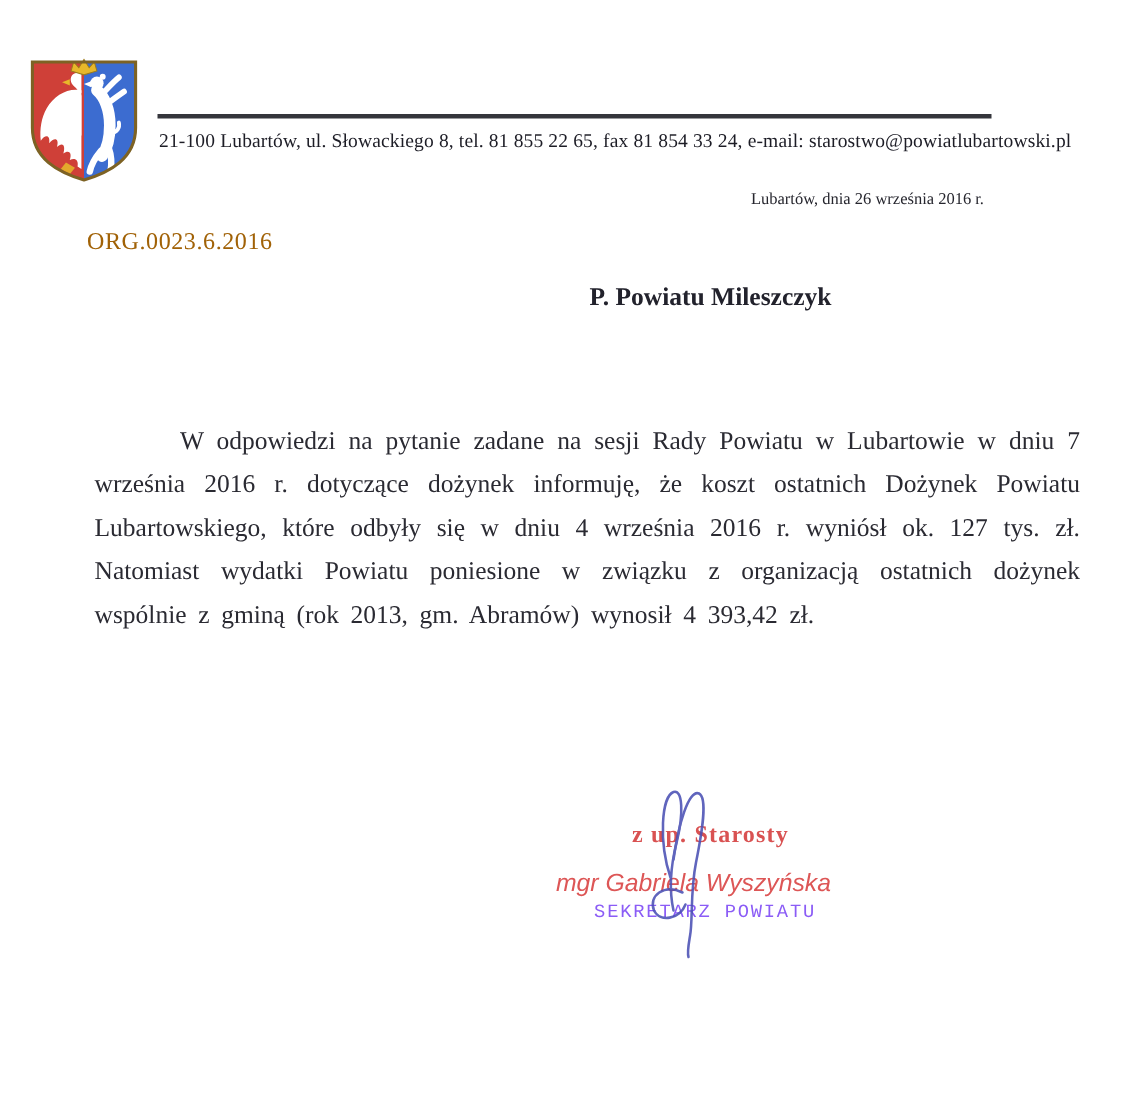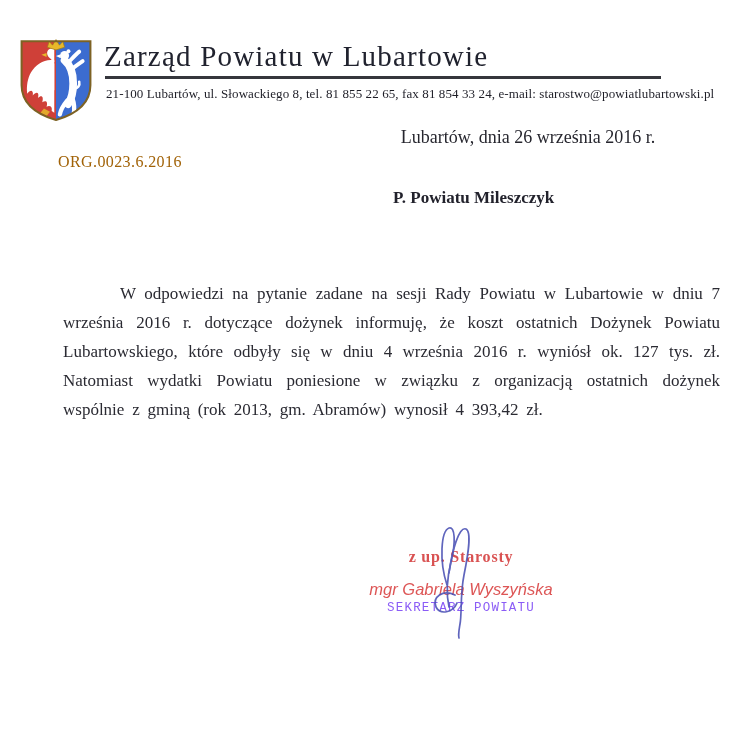--- a/index.html
+++ b/index.html
@@ -13,33 +13,33 @@
              font-family:"Liberation Serif",serif;font-weight:400;
              font-size:29px;letter-spacing:1.2px;color:#20222e;white-space:nowrap;}
   .header-rule{position:absolute;left:105px;top:76px;width:556px;height:3px;
                background:#35363c;}
   .contact-line{position:absolute;left:106px;top:86px;font-size:13px;
                 color:#1d1d26;white-space:nowrap;letter-spacing:0.1px;}
   .contact-line .email{color:#1d1d26;cursor:pointer;}
 
   
   .date-line{position:absolute;left:400px;top:127px;width:256px;
-             text-align:center;font-size:18px;color:#26262e;white-space:nowrap;}
+             text-align:right;font-size:11px;color:#26262e;white-space:nowrap;}
   .ref-number{position:absolute;left:58px;top:153px;font-size:16px;
               color:#a16207;letter-spacing:0.4px;}
   .addressee{position:absolute;left:393px;top:188px;font-size:17px;
              font-weight:bold;line-height:20px;color:#22222c;white-space:nowrap;}
 
   
   .letter-body{position:absolute;left:47px;top:263px;width:657px;margin:16px;
                font-size:17px;line-height:29px;text-align:justify;
                text-indent:57px;word-spacing:3.5px;color:#2a2a32;}
 
   
-  .stamp{position:absolute;color:#d95252;text-align:center;white-space:nowrap;}
+  .stamp{position:absolute;color:#d95252;text-align:right;white-space:nowrap;}
   .stamp-authority{left:396px;top:548px;width:130px;
                    font-family:"Liberation Serif",serif;font-weight:bold;
                    font-size:16px;letter-spacing:0.8px;}
   .stamp-name{left:368px;top:580px;width:186px;
               font-family:"Liberation Sans",sans-serif;font-style:italic;
               font-size:16.5px;color:#dd5656;}
   .stamp-position{left:378px;top:601px;width:166px;
                   font-family:Liberation Mono, monospace;font-size:12.5px;
                   letter-spacing:1.2px;color:#8b5cf6;}
   .handwriting{position:absolute;left:426px;top:521px;width:70px;height:119px;
@@ -75,21 +75,20 @@
         <path d="M71,60 C75.5,60 78,56 77,52" stroke-width="3"></path>
       </g>
       <circle cx="60" cy="21.5" r="5.2" fill="#ffffff"></circle>
       <circle cx="64.5" cy="16.5" r="2.3" fill="#ffffff"></circle>
       <path d="M55.5,20 l-5.5,2 l5.5,2.6 z" fill="#ffffff"></path>
 
       <path d="M10,5 L90,5 L90,56 C90,80 70,90.5 50,96.5 C30,90.5 10,80 10,56 Z" fill="none" stroke="#7d6224" stroke-width="2.4"></path>
     </svg>
   </div>
 
-  <h1 class="org-title">Zarząd Powiatu w Lubartowie</h1>
   <div class="header-rule"></div>
   <div class="contact-line">
     <span>21-100 Lubartów, ul. Słowackiego 8, tel. 81 855 22 65, fax 81 854 33 24, e-mail: </span><span class="email">starostwo@powiatlubartowski.pl</span>
   </div>
 
   <div class="date-line">Lubartów, dnia 26 września 2016 r.</div>
   <div class="ref-number">ORG.0023.6.2016</div>
 
   <div class="addressee">
     <div>P. Powiatu Mileszczyk</div>

